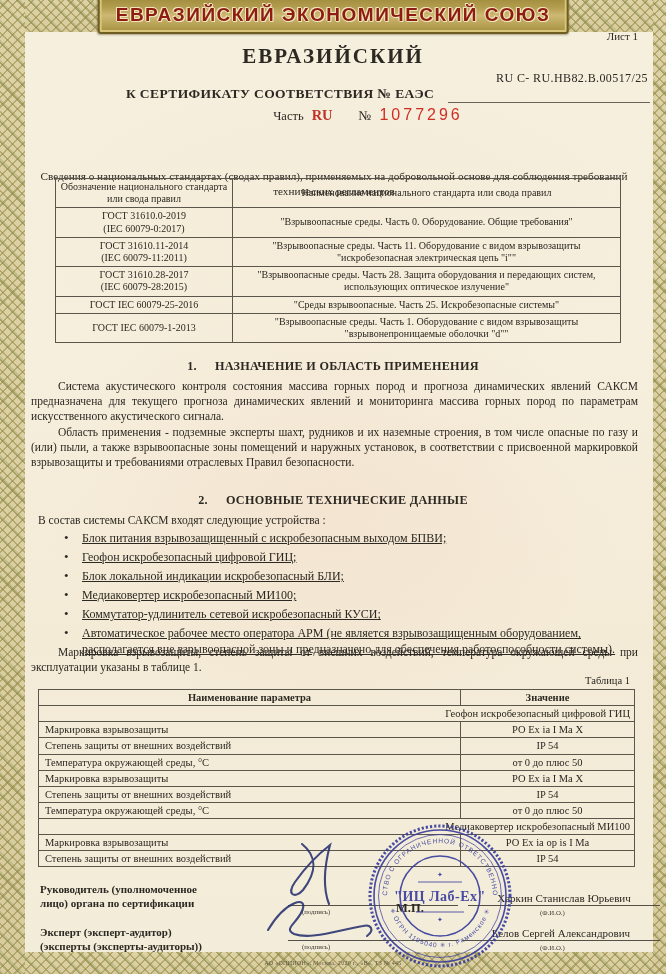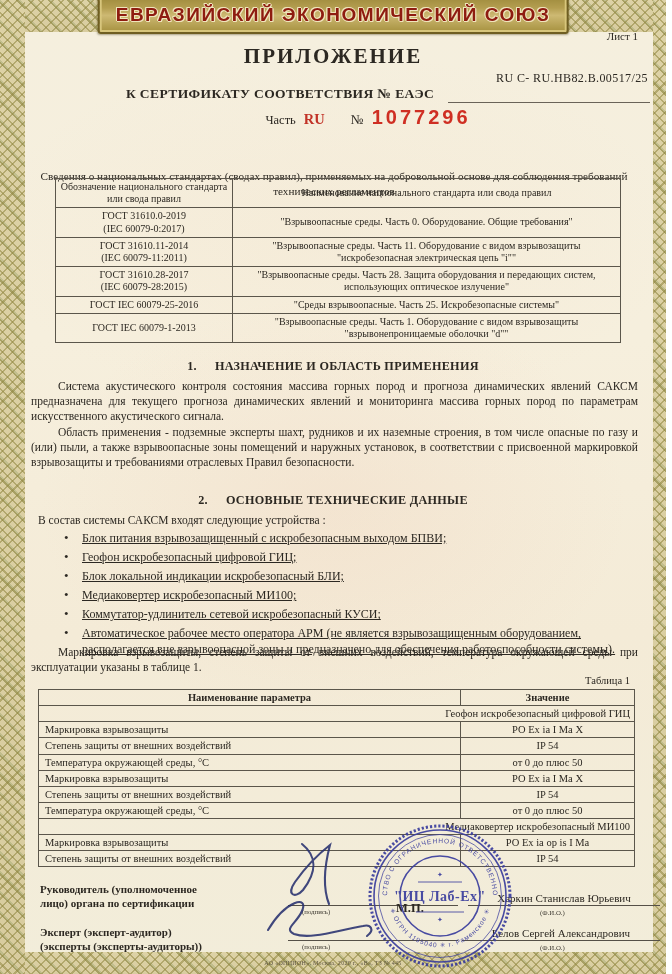--- a/index.html
+++ b/index.html
@@ -37,21 +37,21 @@
     text-shadow:1px 0 0 #efe5bd,-1px 0 0 #efe5bd,0 1px 0 #efe5bd,0 -1px 0 #efe5bd,1px 1px 0 #efe5bd,-1px -1px 0 #efe5bd;
   }
   .sheet{position:absolute;top:30px;right:28px;font-size:11px;}
   .title{position:absolute;top:44px;left:0;right:0;text-align:center;font-weight:bold;font-size:21px;letter-spacing:2px;}
   .certnum{position:absolute;top:71px;right:18px;font-size:12px;letter-spacing:.4px;}
   .subtitle{position:absolute;top:86px;left:60px;width:440px;text-align:center;font-weight:bold;font-size:13.5px;letter-spacing:.4px;}
   .sub-line{position:absolute;top:102px;left:448px;right:16px;border-bottom:1px solid #6a6358;}
   .series-row{position:absolute;top:106px;left:0;right:0;text-align:center;padding-left:70px;font-size:12.5px;}
   .series-row .ru{color:var(--accent-red);font-weight:bold;font-size:14.5px;margin:0 26px 0 8px;}
   .series-row .no{font-size:13.5px;margin-right:8px;}
-  .series-row .num{color:var(--number-red);font-weight:bold;font-size:20px;letter-spacing:3px;font-family:"Liberation Sans","DejaVu Sans",sans-serif;}
+  .series-row .num{color:var(--number-red);font-weight:normal;font-size:16px;letter-spacing:3px;font-family:"Liberation Sans","DejaVu Sans",sans-serif;}
 
   .intro{position:absolute;top:145px;left:30px;right:28px;text-align:center;font-size:11.2px;line-height:1.3;margin-top:24px;}
 
   table{border-collapse:collapse;}
   td,th{border:1px solid #5b564b;vertical-align:middle;}
   .std-table{position:absolute;top:178px;left:55px;width:566px;font-size:10px;line-height:1.22;table-layout:fixed;}
   .std-table th{font-weight:normal;padding:2px 4px;text-align:center;}
   .std-table td{padding:2px 6px;text-align:center;}
   .std-table .code{width:168px;white-space:pre-line;}
 
@@ -109,21 +109,21 @@
 
 <div class="page">
 
   <div class="lattice lat-top"></div>
   <div class="lattice lat-bottom"></div>
   <div class="lattice lat-left"></div>
   <div class="lattice lat-right"></div>
 
   <div class="banner">ЕВРАЗИЙСКИЙ ЭКОНОМИЧЕСКИЙ СОЮЗ</div>
   <div class="sheet">Лист 1</div>
-  <div class="title">ПРИЛОЖЕНИЕ</div>
+  <div class="title">ЕВРАЗИЙСКИЙ</div>
   <div class="certnum">RU C- RU.НВ82.В.00517/25</div>
   <div class="subtitle">К СЕРТИФИКАТУ СООТВЕТСТВИЯ № ЕАЭС</div>
   <div class="sub-line"></div>
   <div class="series-row">
     <span>Часть</span><span class="ru">RU</span><span class="no">№</span><span class="num">1077296</span>
   </div>
 
   <div class="intro">Сведения о национальных стандартах (сводах правил), применяемых на добровольной основе для соблюдения требований технических регламентов</div>
 
   <table class="std-table">

